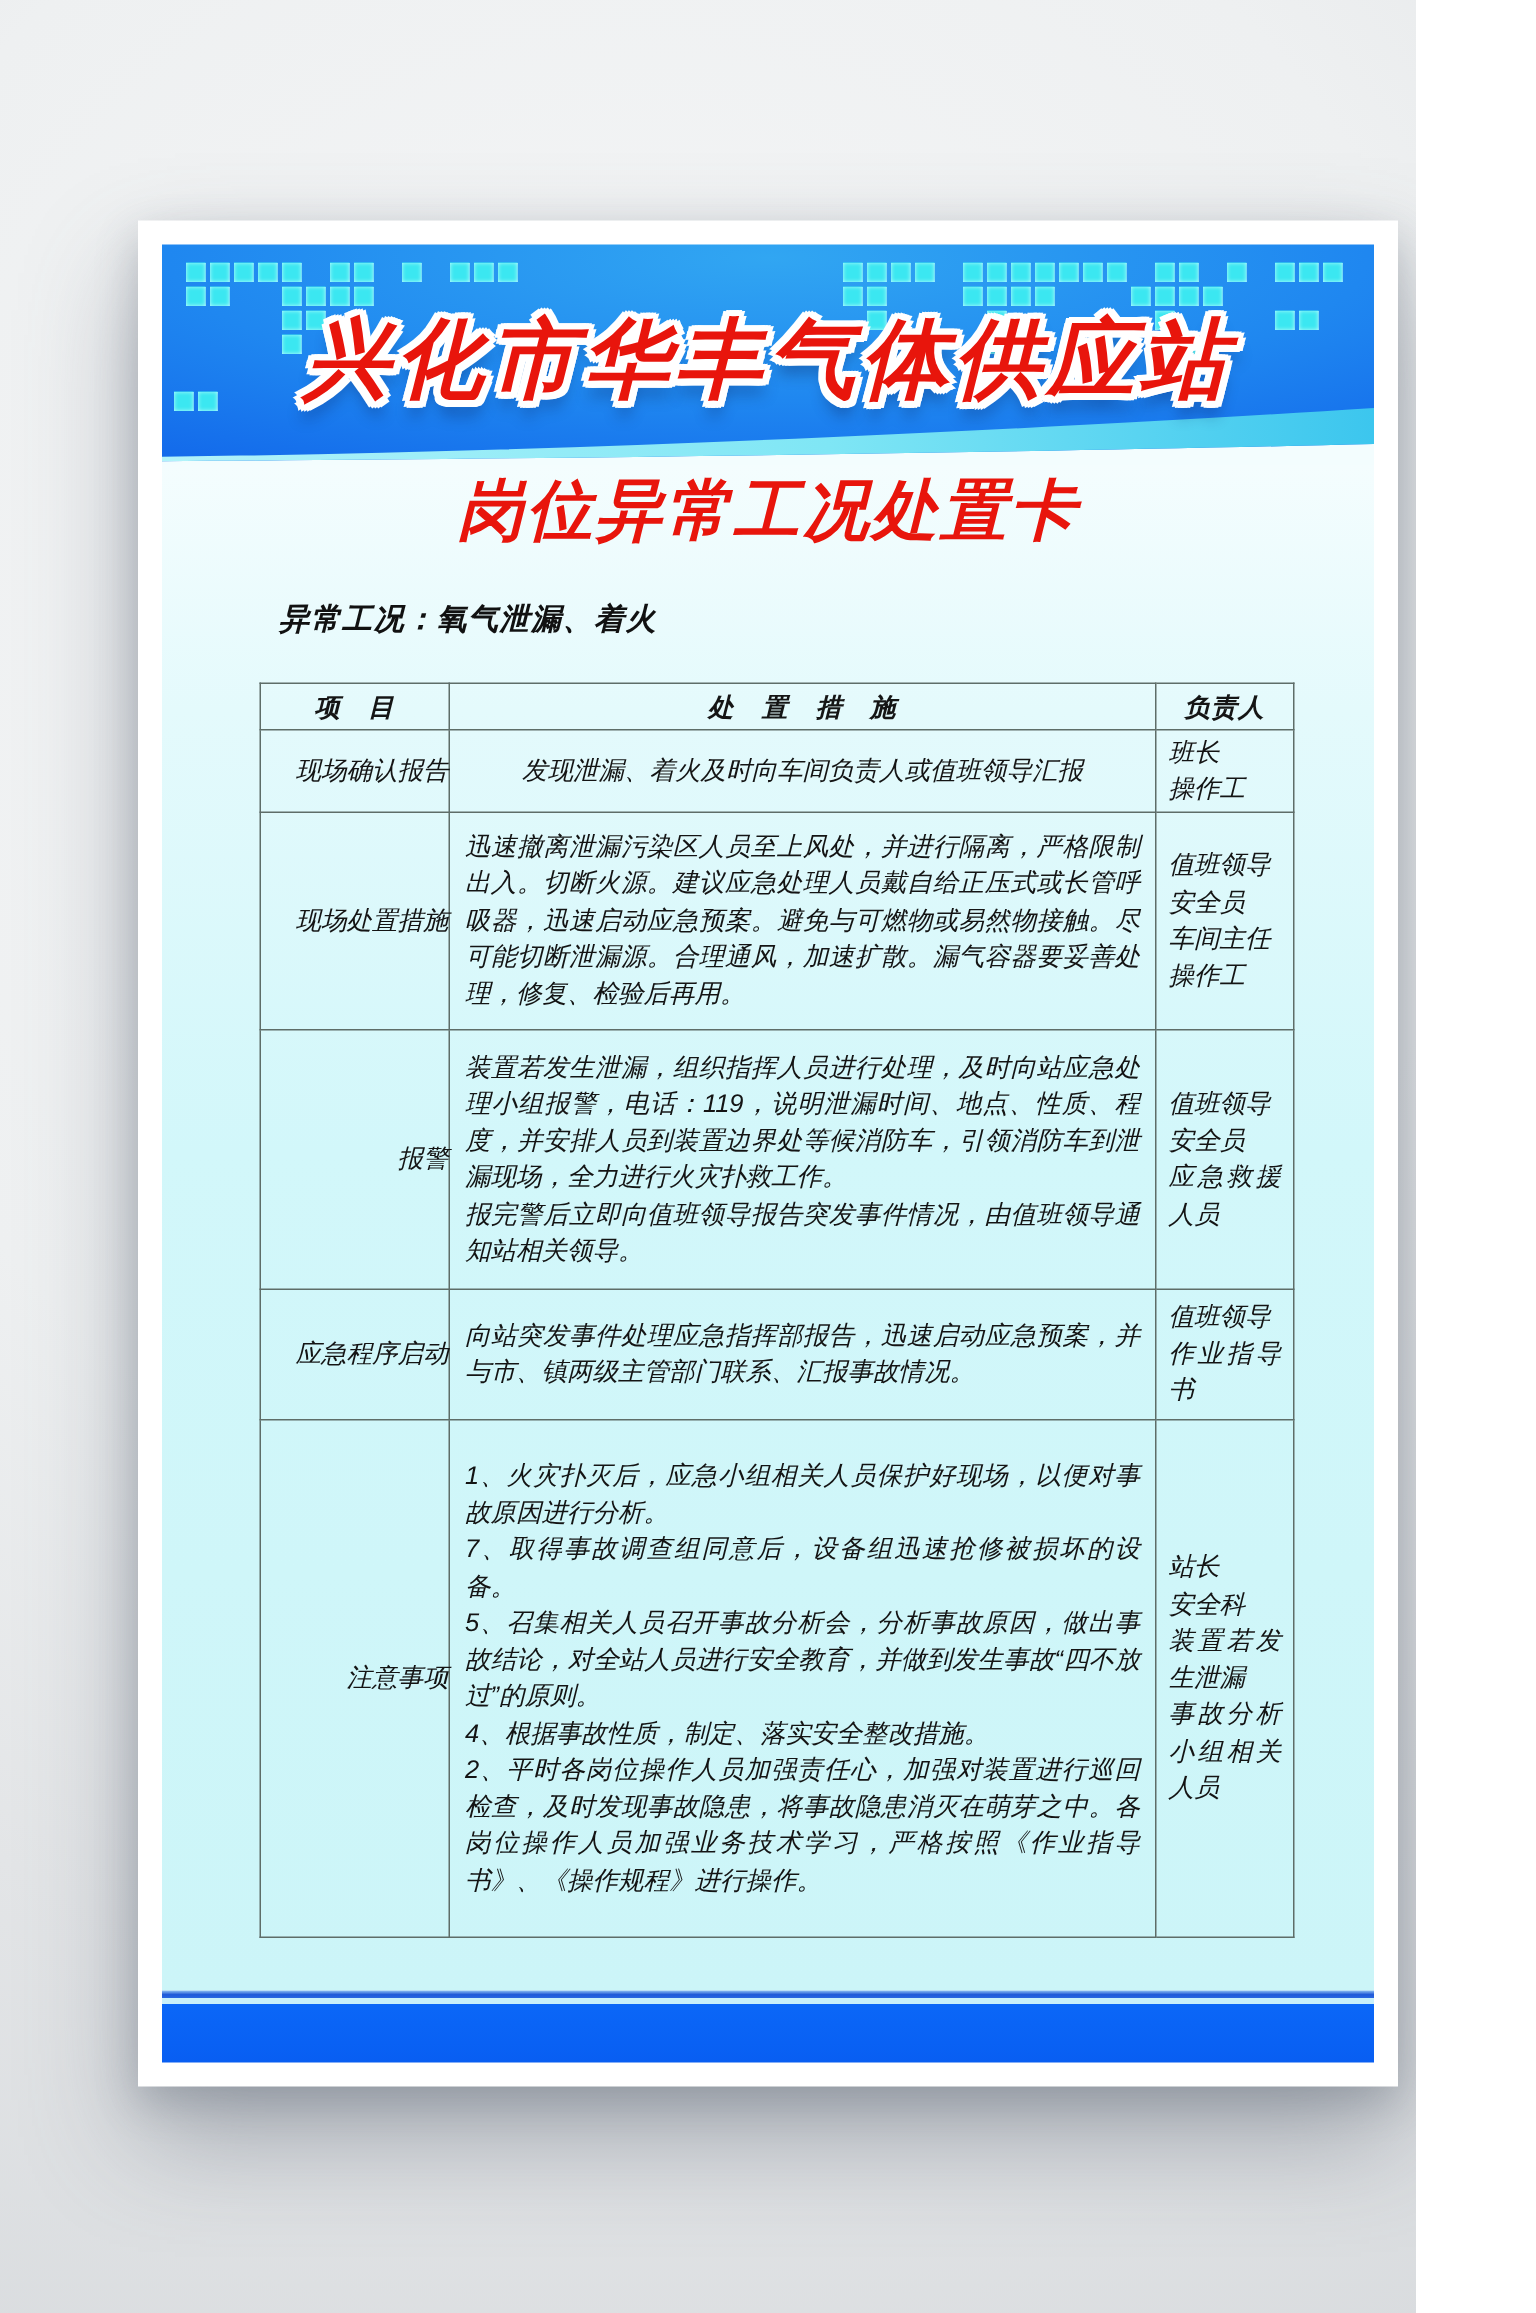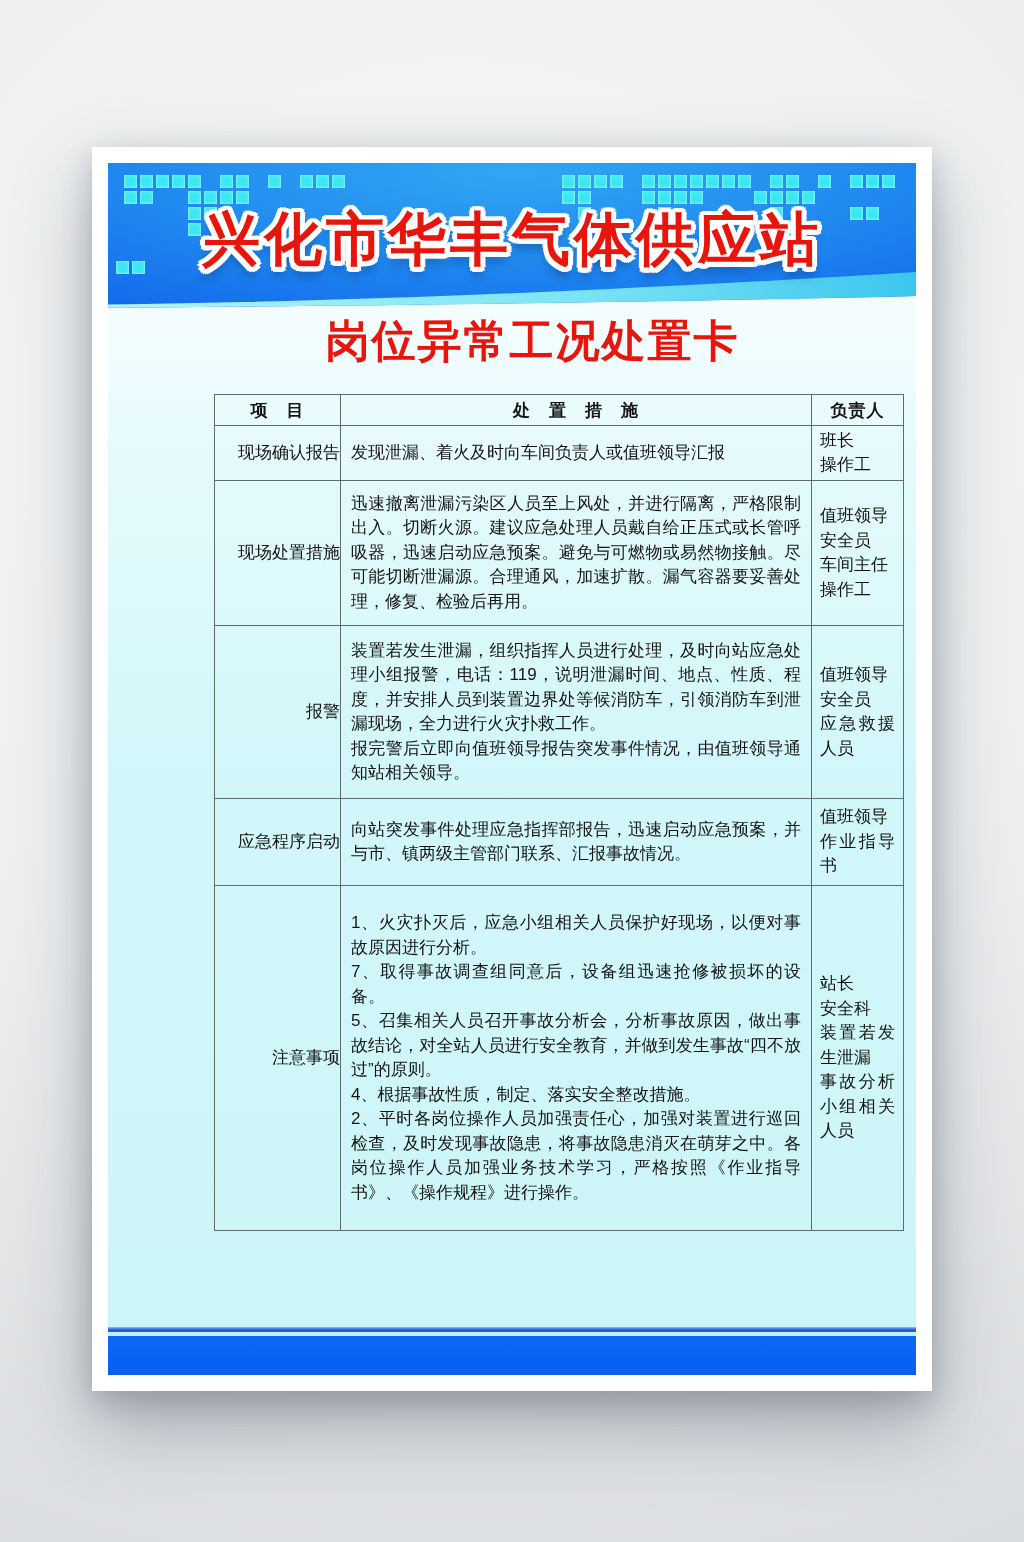--- a/index.html
+++ b/index.html
@@ -1,21 +1,22 @@
 <!DOCTYPE html>
 <html><head>
 <meta charset="utf-8">
 <style>
   * { margin:0; padding:0; box-sizing:border-box; }
   html,body { width:1024px; height:1542px; }
   body { font-family:"Liberation Sans","DejaVu Sans",sans-serif; }
 
   .page {
-    position:relative; width:1024px; height:1542px; overflow:hidden;
+    position:relative; width:944px; height:1542px; overflow:hidden;
     background: radial-gradient(135% 85% at 45% 28%, #f5f6f7 0%, #eef0f1 45%, #e3e5e7 70%, #d7dadd 100%);
+    font-style: italic;
   }
 
   .sheet {
     position:absolute; left:92px; top:147px; width:840px; height:1244px;
     background:#ffffff; padding:16px;
     display:flex; flex-direction:column;
     box-shadow: 0 34px 70px rgba(88,98,112,.45), 0 10px 26px rgba(88,98,112,.30);
   }
 
   
@@ -37,21 +38,20 @@
   .pixels { position:absolute; z-index:1; }
   .px {
     position:absolute; background:#3be7f1;
     box-shadow: inset 0 0 3px rgba(200,255,255,.95);
   }
 
   
   .body-area {
     flex:0 0 1017px; overflow:hidden;
     background: linear-gradient(180deg, #f4fdfe 0%, #e4fafc 16%, #d2f7fa 45%, #ccf5f8 100%);
-    padding-left: 41px;
   }
   .subtitle {
     margin-top:9px; text-align:center; line-height:1;
     font-size:44px; font-weight:bold; letter-spacing:2px; color:#e8150c;
   }
   .condition {
     margin:39px 0 0 78px; font-size:20px; line-height:22px;
     font-weight:600; color:#111111; letter-spacing:1px;
   }
 
@@ -71,21 +71,21 @@
   }
   td.item  { text-align:right; }
   td.measures { padding:2px 10px; text-align:justify; }
   td.responsible { padding:2px 8px; }
   td.responsible .resp { text-align:justify; }
   .row-0 td { height:55px; }
   .row-1 td { height:145px; }
   .row-2 td { height:173px; }
   .row-3 td { height:87px; }
   .row-4 td { height:345px; }
-  .row-0 td.measures { text-align:left; }
+  .row-0 td.measures { text-align:center; }
 
   
   .stripe-thin { height:5px; background:linear-gradient(180deg,#8fc0f2 0%, #1e58d8 55%, #2a67e2 100%); }
   .stripe-gap  { height:4px; background:#c9f0fa; }
   .stripe-band { height:39px; background:linear-gradient(180deg,#0b67f8 0%, #085ef2 100%); }
 </style>
 </head>
 <body>
 
 <div class="page">
@@ -166,20 +166,21 @@
           </linearGradient>
         </defs>
         <path d="M0,41.5 C250,40 560,36 808,30 L808,44 L0,44 Z" fill="#f3fdfe"></path>
         <path d="M0,41.5 C250,40 560,36 808,30 L808,6 C620,18 300,35 0,38.5 Z" fill="url(#cy)"></path>
       </svg>
     </div>
 
     <div class="body-area">
       <h2 class="subtitle">岗位异常工况处置卡</h2>
 
+      <div class="condition">异常工况：氧气泄漏、着火</div>
 
       <table class="card-table">
         <colgroup>
           <col style="width:126px">
             <col style="width:471px">
             <col style="width:92px">
         </colgroup>
         <thead>
           <tr>
             <th>项　目</th>

